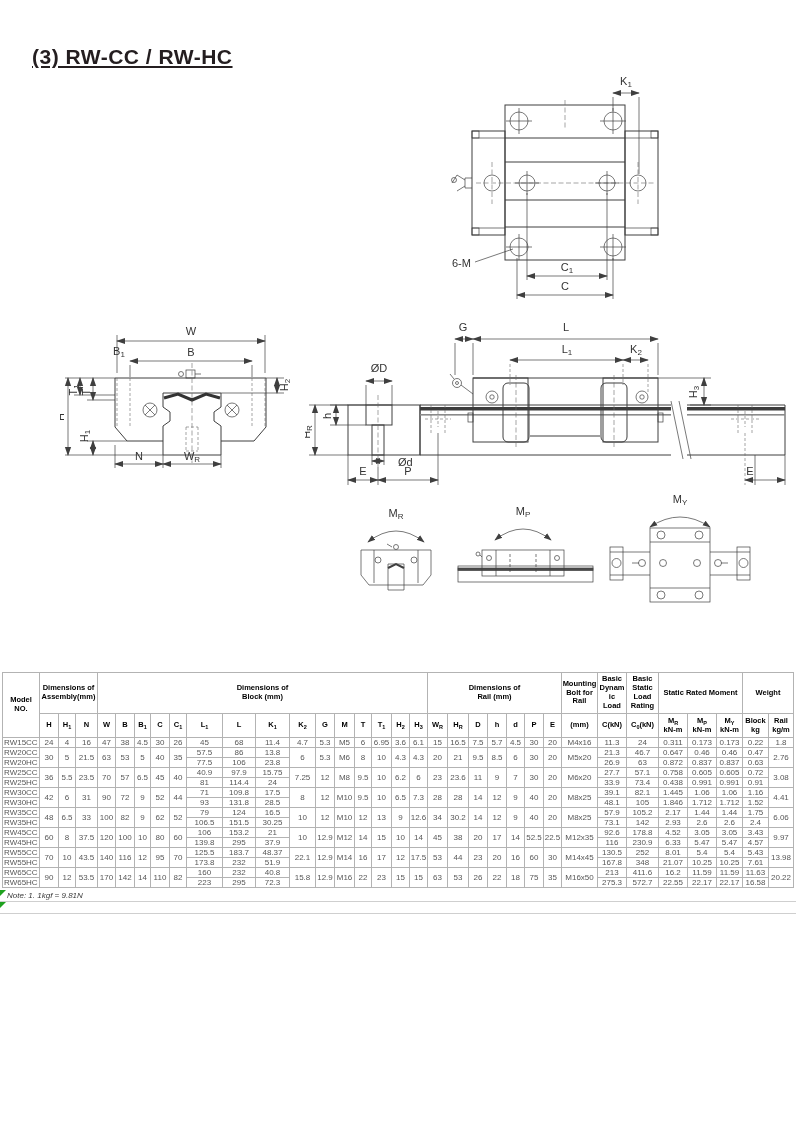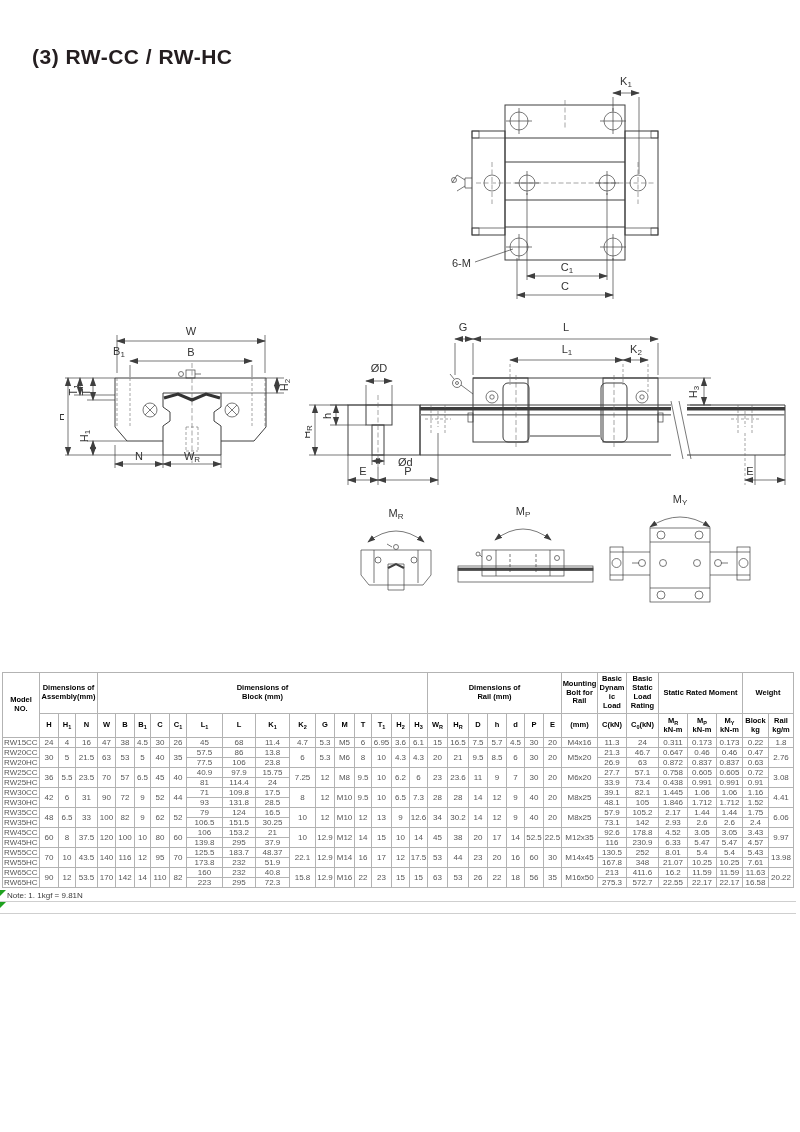--- a/index.html
+++ b/index.html
@@ -1,37 +1,37 @@
 <!DOCTYPE html>
 <html><head>
 <meta charset="utf-8">
 <style>
   html,body{margin:0;padding:0;background:#fff;}
   #page{position:relative;width:800px;height:1132px;background:#fff;overflow:hidden;
         font-family:"Liberation Sans",sans-serif;}
   .abs{position:absolute;}
-  #title{left:32px;top:45px;font-size:21px;font-weight:600;color:#241e20;letter-spacing:.5px;}
+  #title{left:32px;top:45px;font-size:21px;font-weight:600;color:#241e20;letter-spacing:.5px;text-decoration:underline;}
   svg text{font-family:"Liberation Sans",sans-serif;font-size:11px;fill:#333;}
   svg .ln{stroke:#3f3f3f;stroke-width:1;fill:none;}
   svg .th{stroke:#3f3f3f;stroke-width:.7;fill:none;}
   svg .dim{stroke:#3f3f3f;stroke-width:.7;fill:none;}
   svg .cl{stroke:#6a6a6a;stroke-width:.6;fill:none;stroke-dasharray:5 2.5;}
   svg .hd{stroke:#6a6a6a;stroke-width:.6;fill:none;stroke-dasharray:3 2;}
   svg .wh{fill:#fff;stroke:#3f3f3f;stroke-width:1;}
   
   #spec-table{position:absolute;left:2px;top:672px;border-collapse:collapse;table-layout:fixed;}
   #spec-table th,#spec-table td{border:1px solid #b3b3b3;text-align:center;padding:0;overflow:hidden;}
   #spec-table th{font-size:7.5px;font-weight:bold;color:#000;line-height:1.18;}
   #spec-table td{font-size:8px;color:#575757;height:9px;line-height:9px;white-space:nowrap;}
   #spec-table td.model{text-align:left;padding-left:1px;}
   #spec-table tr.gh th{height:40px;vertical-align:middle;}
   #spec-table tr.ch th{height:23px;vertical-align:middle;}
   sub{font-size:5.5px;vertical-align:-1.5px;line-height:0;}
   
-  #notes{left:0;top:890px;width:796px;font-size:8px;color:#3a3a3a;}
+  #notes{left:0;top:890px;width:796px;font-size:8px;color:#3a3a3a;font-style:italic;}
   .note-line{position:relative;height:11px;line-height:11px;border-bottom:1px solid #cscsc;}
   .note-line{border-bottom:1px solid #cfcfcf;}
   .note-marker{position:absolute;left:0;top:0;width:0;height:0;
       border-top:6px solid #1fa11f;border-right:6px solid transparent;}
   .nt1{padding-left:7px;}
   .nt2{padding-left:30px;}
 </style>
 </head>
 <body>
 
@@ -721,21 +721,21 @@
           <td rowspan="2">M16</td>
           <td rowspan="2">22</td>
           <td rowspan="2">23</td>
           <td rowspan="2">15</td>
           <td rowspan="2">15</td>
           <td rowspan="2">63</td>
           <td rowspan="2">53</td>
           <td rowspan="2">26</td>
           <td rowspan="2">22</td>
           <td rowspan="2">18</td>
-          <td rowspan="2">56</td>
+          <td rowspan="2">75</td>
           <td rowspan="2">35</td>
           <td rowspan="2">M16x50</td>
           <td>213</td>
           <td>411.6</td>
           <td>16.2</td>
           <td>11.59</td>
           <td>11.59</td>
           <td>11.63</td>
           <td rowspan="2">20.22</td>
         </tr>

